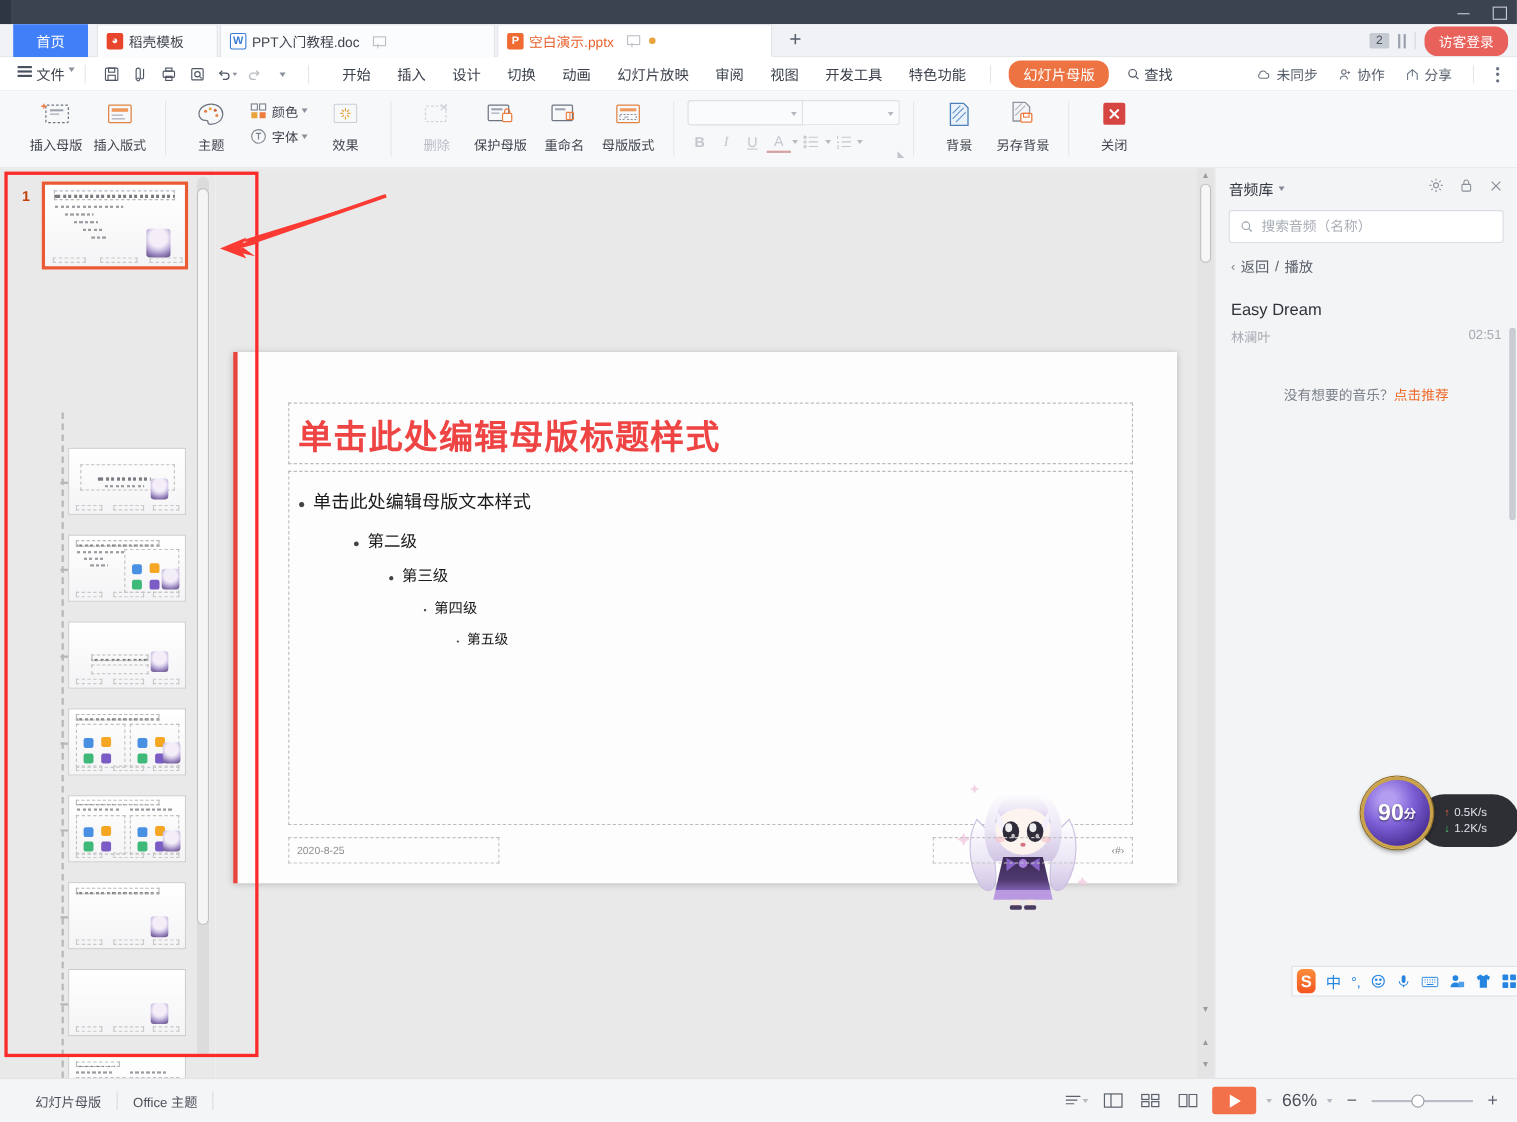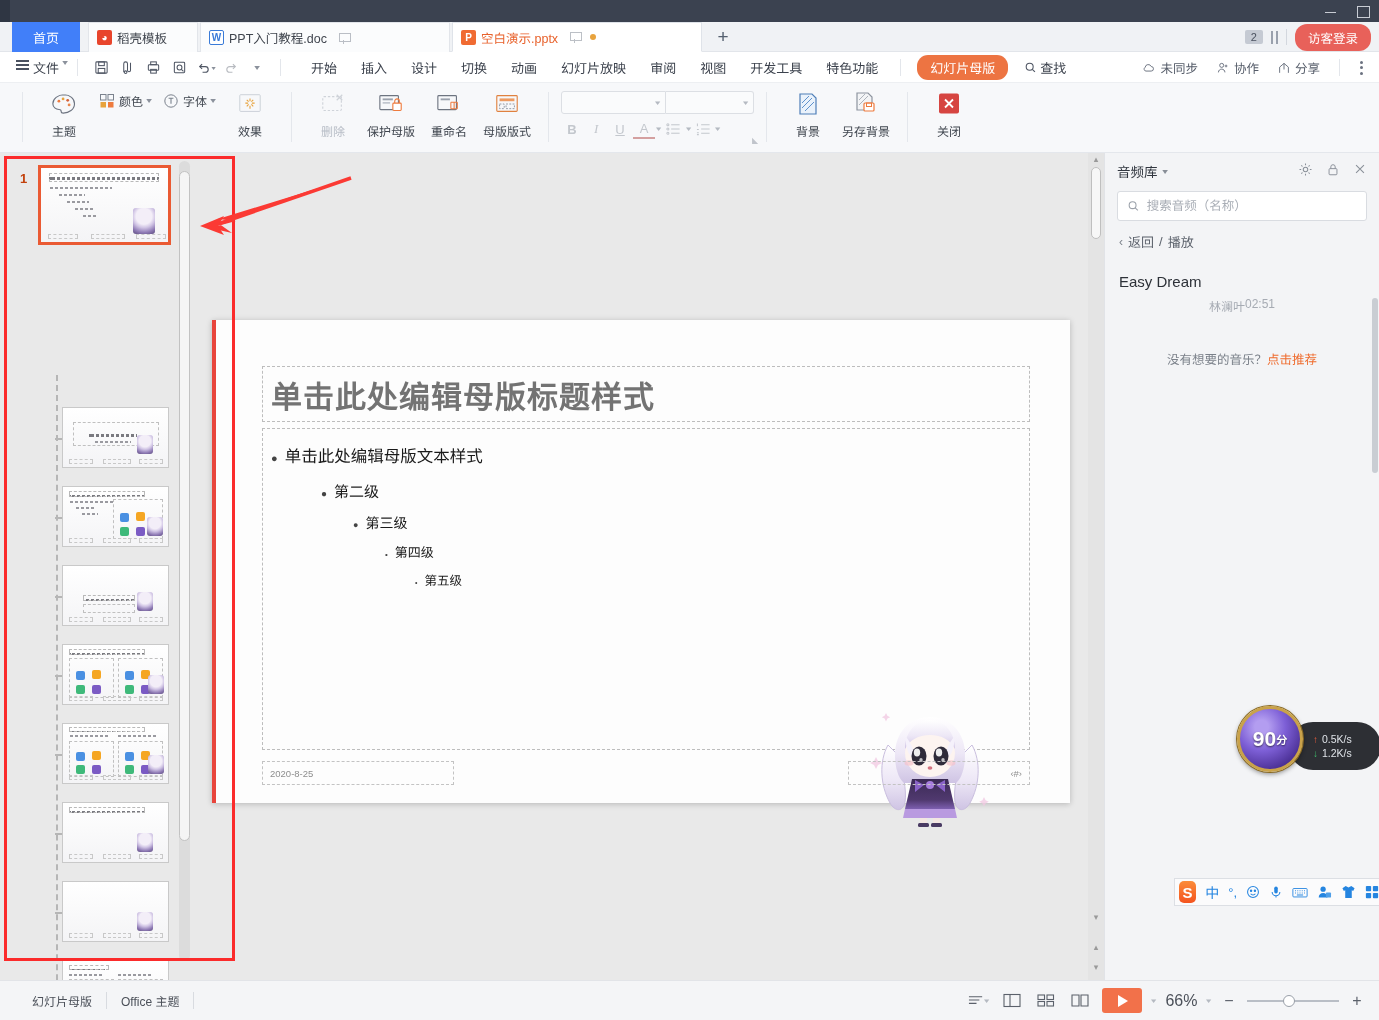--- a/index.html
+++ b/index.html
@@ -149,21 +149,21 @@
   }
   .rib-group { display: flex; align-items: flex-start; height: 70px; padding: 0 6px; }
   .rib-divider { width: 1px; height: 50px; background: #e4e7ec; margin: 9px 6px 0; }
   .rib-big {
     width: 58px; height: 64px; display: flex; flex-direction: column; align-items: center;
     justify-content: flex-start; padding-top: 5px; cursor: pointer;
   }
   .rib-big .glyph { height: 32px; display: flex; align-items: center; justify-content: center; }
   .rib-big .lbl { font-size: 12px; color: #40464f; margin-top: 2px; white-space: nowrap; }
   .rib-big.disabled .lbl { color: #b9bec7; }
-  .rib-col { display: flex; flex-direction: row; justify-content: center; padding-top: 6px; }
+  .rib-col { display: flex; flex-direction: column; justify-content: center; padding-top: 6px; }
   .rib-small {
     display: flex; align-items: center; gap: 4px; font-size: 12px; color: #40464f;
     padding: 3px 6px; cursor: pointer; white-space: nowrap;
   }
   .fmt-wrap { display: flex; flex-direction: column; padding-top: 8px; }
   .fmt-row1 { display: flex; }
   .fnt-sel {
     height: 23px; background: #fafbfc; border: 1px solid #dcdfe4;
     display: flex; align-items: center; justify-content: flex-end; padding-right: 6px;
   }
@@ -249,21 +249,21 @@
   .slide {
     position: absolute; left: 16px; top: 167px; width: 858px; height: 483px;
     background: #fdfdfd; box-shadow: 0 1px 6px rgba(0,0,0,.22);
     border-left: 4px solid #e8453c;
   }
   .slide-inner { position: absolute; inset: 0; }
   .ph-title {
     position: absolute; left: 46px; top: 46px; width: 768px; height: 56px;
     border: 1px dashed #bdbdbd; display: flex; align-items: center; padding-left: 8px;
   }
-  .ph-title span { font-size: 31px; font-weight: bold; color: #737373; letter-spacing: 1px; text-align: right; }
+  .ph-title span { font-size: 31px; font-weight: bold; color: #ef4444; letter-spacing: 1px; text-align: right; }
   .ph-body {
     position: absolute; left: 46px; top: 108px; width: 768px; height: 322px;
     border: 1px dashed #bdbdbd; padding: 14px 10px 0 6px;
   }
   .b-lvl { display: flex; align-items: baseline; color: #1a1a1a; }
   .b-lvl .bullet { color: #444; margin-right: 7px; }
   .lvl1 { font-size: 16.5px; margin-left: 2px; margin-bottom: 13px; }
   .lvl1 .bullet { font-size: 11px; }
   .lvl2 { font-size: 15px; margin-left: 52px; margin-bottom: 11px; }
   .lvl2 .bullet { font-size: 10px; }
@@ -315,21 +315,21 @@
     background: transparent; font-family: inherit;
   }
   .tp-search input::placeholder { color: #a9aeb6; }
   .tp-breadcrumb {
     display: flex; align-items: center; gap: 5px; margin: 11px 14px 0;
     font-size: 13px; color: #5c626c; cursor: pointer;
   }
   .tp-track { margin: 22px 14px 0; }
   .tp-track-name { font-size: 15px; color: #2d3138; }
   .tp-track-meta {
-    display: flex; justify-content: center; margin-top: 7px;
+    display: flex; justify-content: space-between; margin-top: 7px;
     font-size: 12px; color: #a6abb3;
   }
   .tp-recommend {
     margin-top: 35px; text-align: center; font-size: 12.5px; color: #7b818a;
   }
   .tp-recommend a { color: #ef6c2e; text-decoration: none; cursor: pointer; }
   .tp-scroll {
     position: absolute; right: 1px; top: 145px; width: 6px; height: 175px;
     background: #c9cdd3; border-radius: 3px;
   }
@@ -558,20 +558,44 @@
           <i></i>
           <i></i>
           <i></i>
         </div>
     </div>
   </div>
 
   <div class="ribbon">
     <div style="width:16px;"></div>
 
+    <div class="rib-group">
+      <div class="rib-big">
+        <span class="glyph">
+          <svg width="30" height="26" viewBox="0 0 32 28" fill="none">
+            <rect x="6" y="5" width="22" height="17" rx="1" stroke="#6d7480" stroke-width="1.2" stroke-dasharray="2.5 2"></rect>
+            <rect x="10" y="9" width="13" height="2" fill="#9aa1ac"></rect>
+            <rect x="10" y="13" width="9" height="1.6" fill="#b9bec7"></rect>
+            <path d="M4 3.5v5M1.5 6h5" stroke="#ee7b3e" stroke-width="1.3"></path>
+          </svg>
+        </span>
+        <span class="lbl">插入母版</span>
+      </div>
+      <div class="rib-big">
+        <span class="glyph">
+          <svg width="30" height="26" viewBox="0 0 32 28" fill="none">
+            <rect x="5" y="5" width="22" height="17" rx="1" stroke="#e0813f" stroke-width="1.2"></rect>
+            <rect x="8" y="8" width="16" height="3.5" fill="#ee9a5f"></rect>
+            <rect x="8" y="14" width="11" height="1.6" fill="#b9bec7"></rect>
+            <rect x="8" y="17.5" width="13" height="1.6" fill="#b9bec7"></rect>
+          </svg>
+        </span>
+        <span class="lbl">插入版式</span>
+      </div>
+    </div>
 
     <div class="rib-divider"></div>
 
     <div class="rib-group">
       <div class="rib-big">
         <span class="glyph">
           <svg width="32" height="26" viewBox="0 0 34 28" fill="none">
             <path d="M17 4c-6.6 0-12 4.3-12 9.6 0 3.9 3.2 6.3 6.6 6.3 1.6 0 2.3.8 2.3 1.8 0 1.1.9 2.1 2.4 2.1 6 0 12-3.9 12-10.2C28.3 8.3 23.6 4 17 4z" stroke="#6d7480" stroke-width="1.2"></path>
             <circle cx="11.5" cy="11" r="1.5" fill="#ee7b3e"></circle>
               <circle cx="16" cy="8.5" r="1.5" fill="#e8a33d"></circle>

